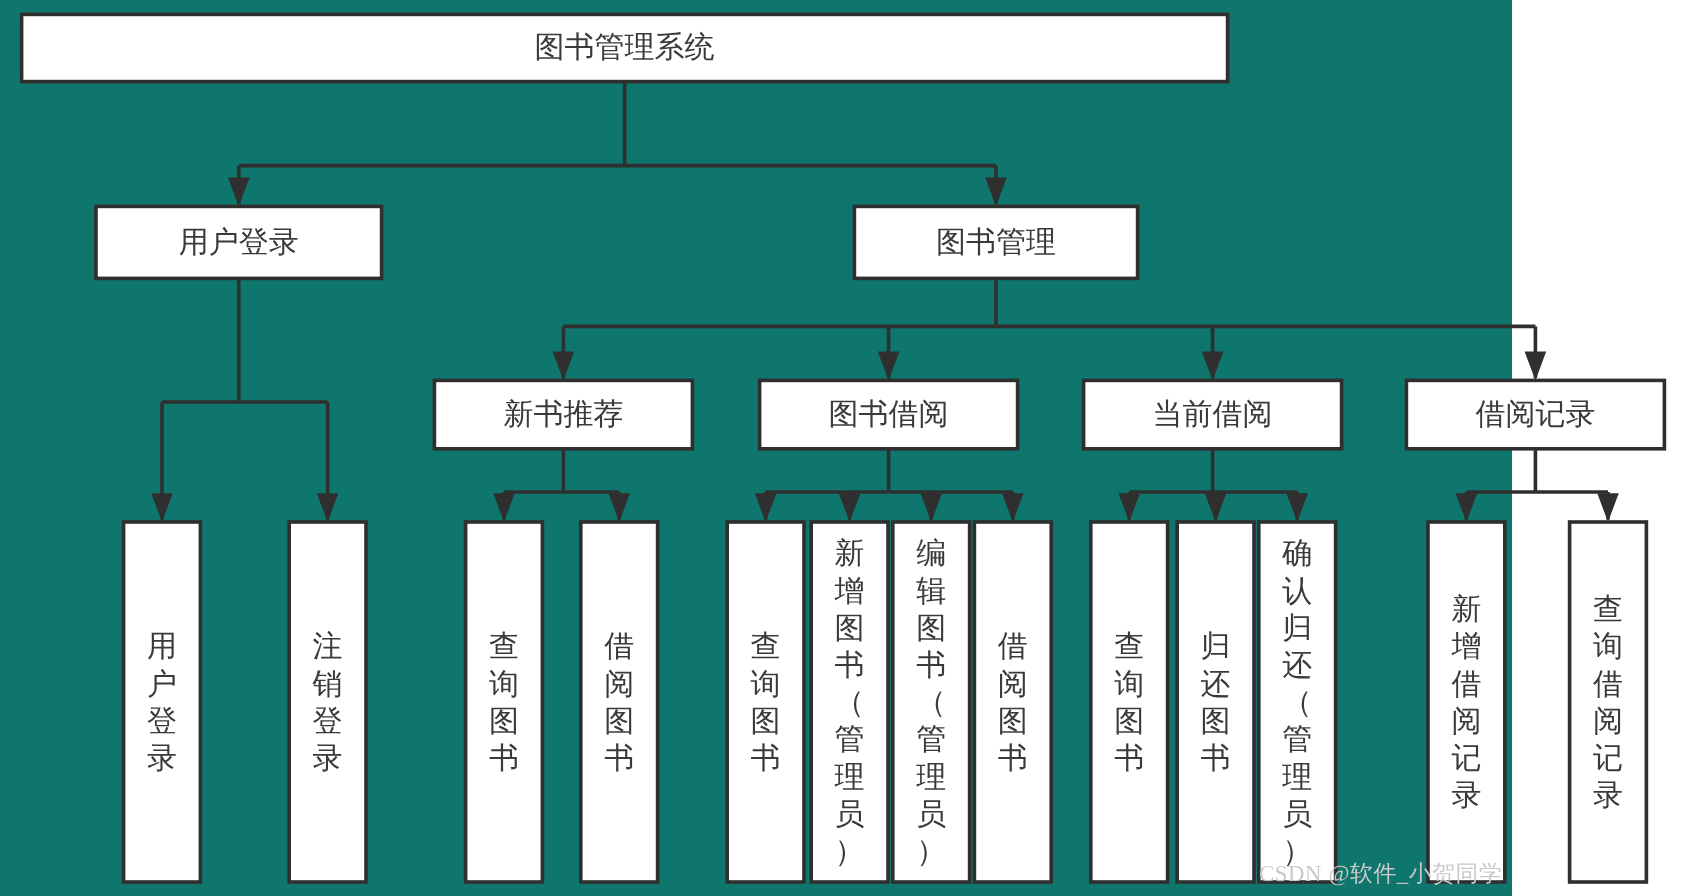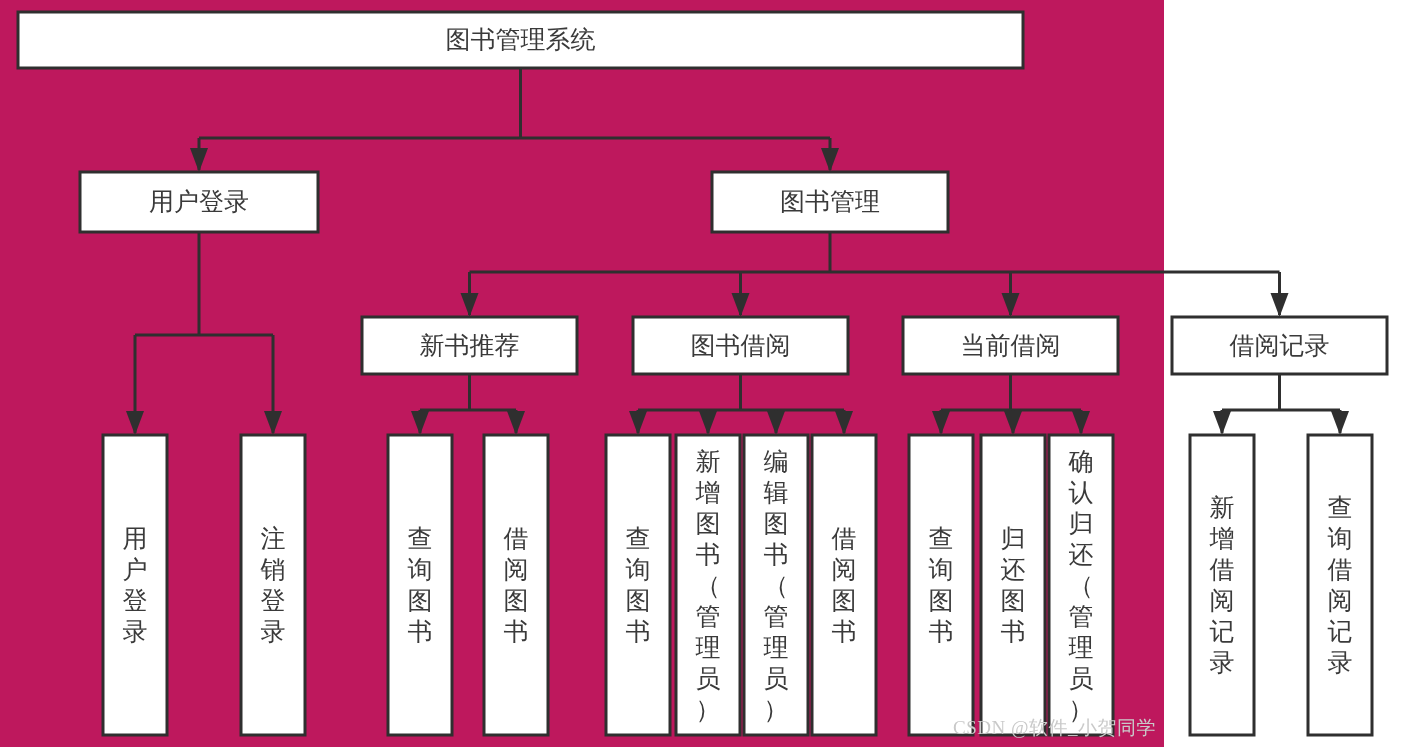--- a/index.html
+++ b/index.html
@@ -8,23 +8,23 @@
     background: #ffffff;
   }
   body {
     width: 1405px;
     height: 747px;
     font-family: "DejaVu Sans", "Liberation Sans", sans-serif;
     overflow: hidden;
   }
   #diagram-root {
     position: relative;
-    width: 1164px;
+    width: 1260px;
     height: 747px;
-    background: #be185d;
+    background: #0f766e;
   }
   svg.canvas {
     position: absolute;
     left: 0;
     top: 0;
     width: 1405px;
     height: 747px;
     display: block;
   }
   .node-rect {

